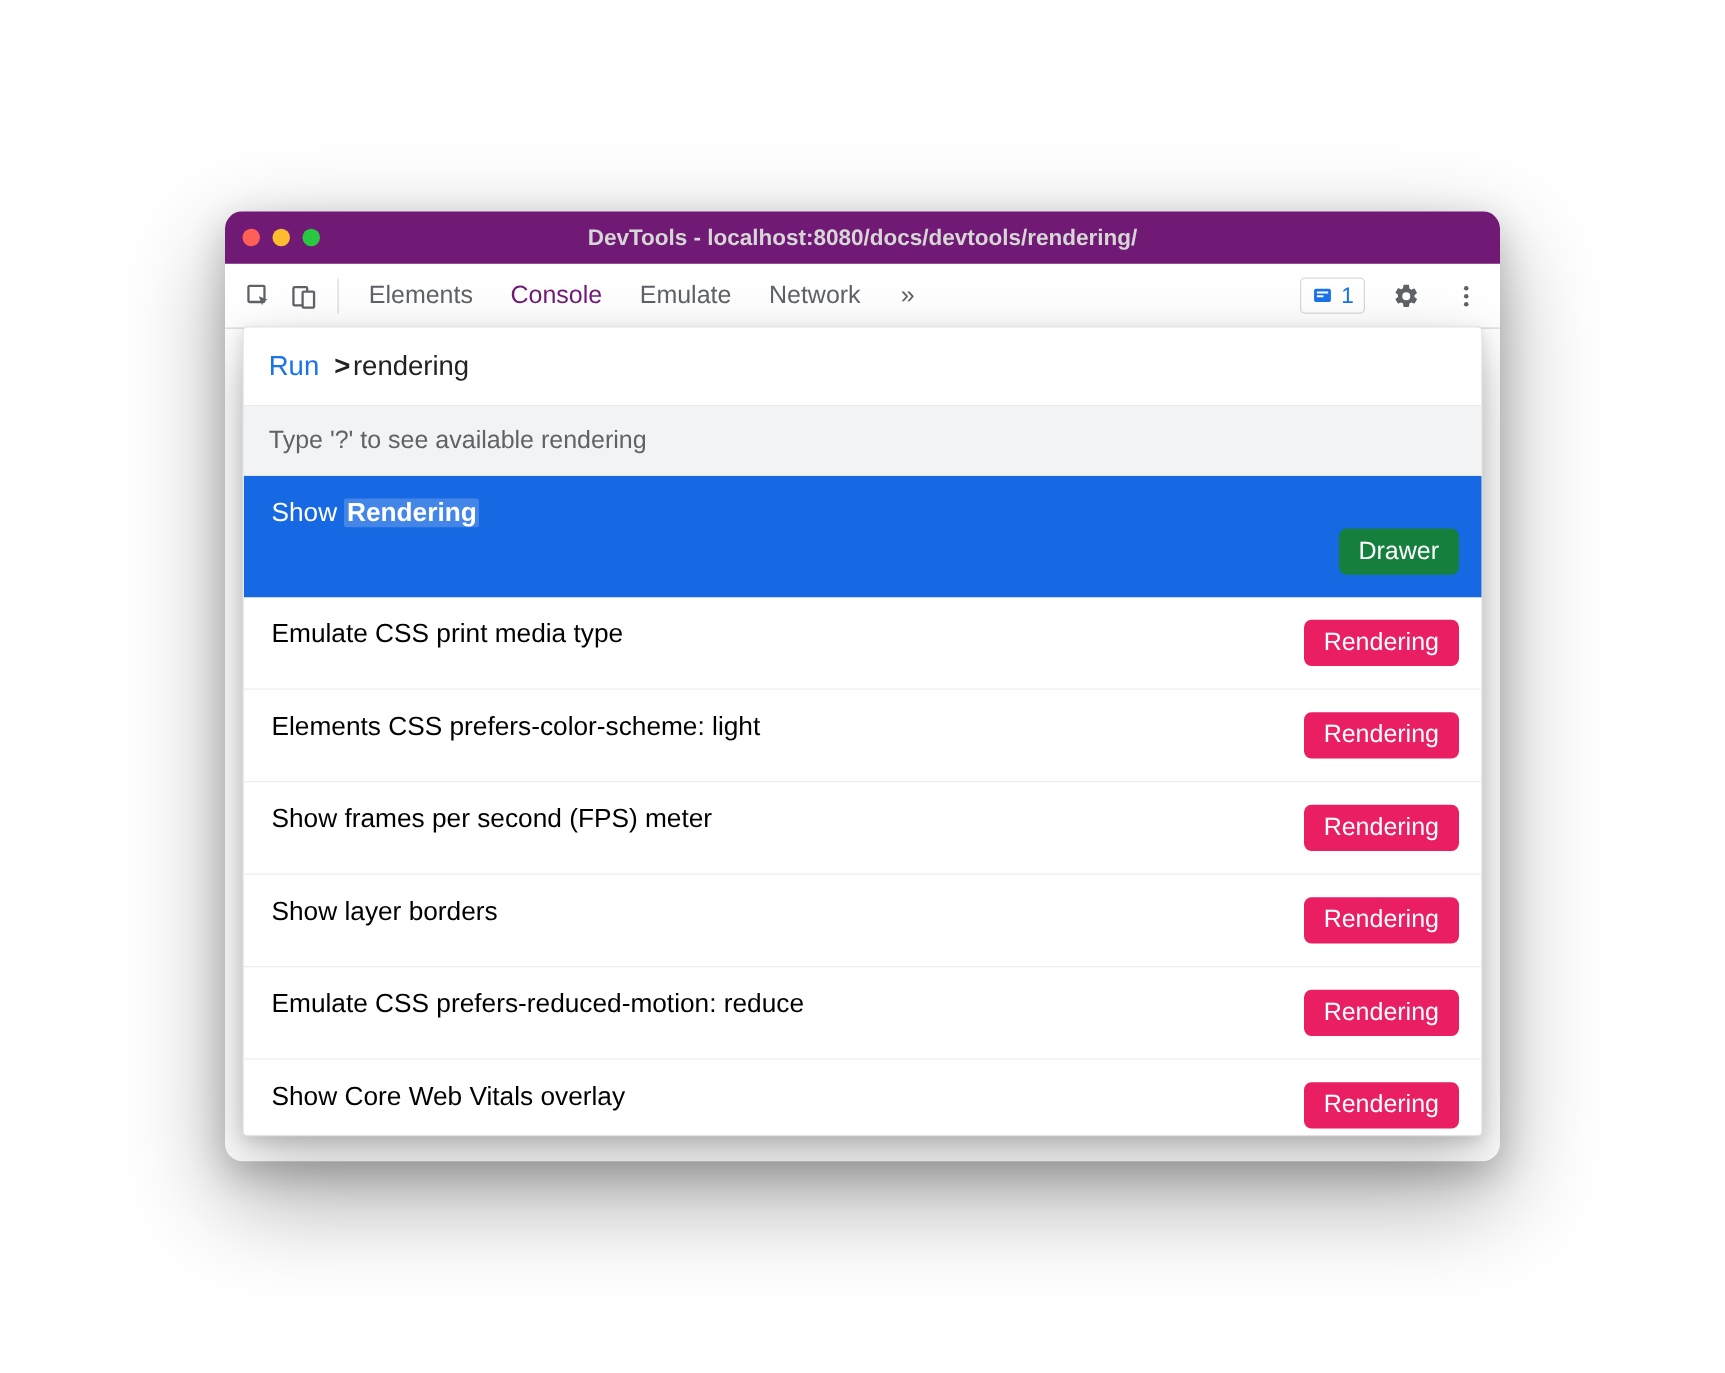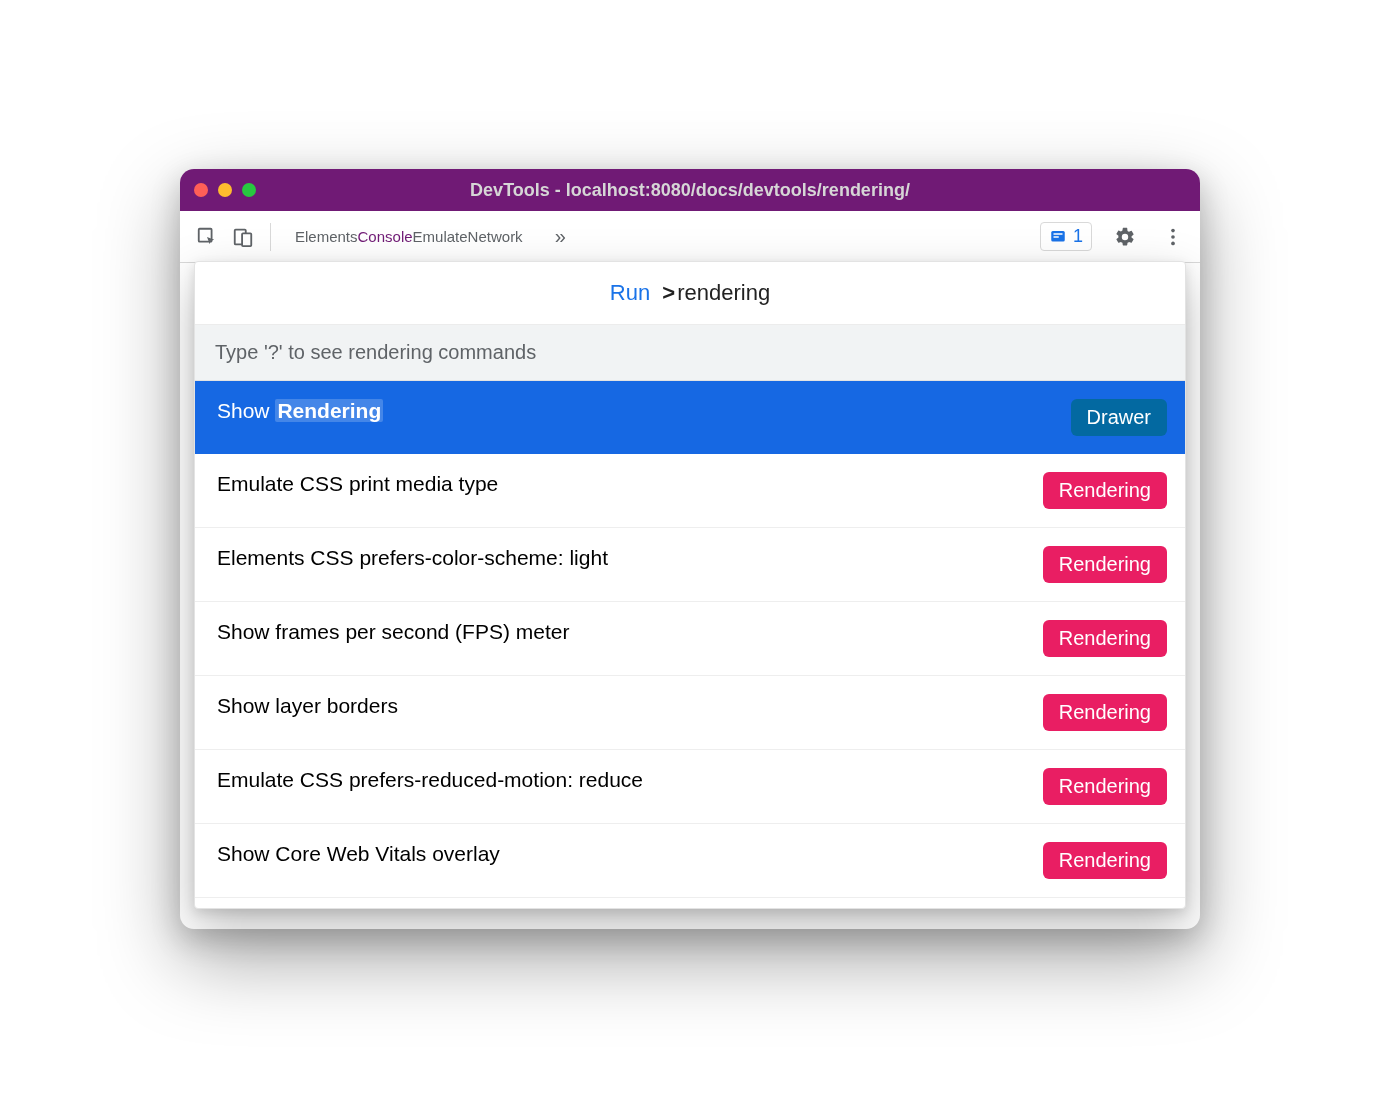--- a/index.html
+++ b/index.html
@@ -66,22 +66,23 @@
     display: flex; align-items: center; justify-content: center;
     color: #5f6367;
   }
   .tb-divider {
     width: 1px; height: 28px;
     background: #d9d9d9;
     margin: 0 6px;
   }
   .tabs {
     display: flex;
+    gap: 30px;
     margin-left: 12px;
-    font-size: 15px;
+    font-size: 20px;
     color: #5f6367;
   }
   .tab { cursor: default; }
   .tab.active { color: #701a75; font-weight: 500; }
   .chevrons { margin-left: 26px; font-size: 20px; color: #5f6367; }
   .spacer { flex: 1; }
   .issue-badge {
     display: flex; align-items: center; gap: 6px;
     border: 1px solid #d9d9d9;
     border-radius: 4px;
@@ -101,21 +102,20 @@
     display: flex;
     flex-direction: column;
     overflow: hidden;
     position: relative;
     top: -2px;
   }
   .cmd-input {
     padding: 18px 20px;
     font-size: 22px;
     border-bottom: 1px solid #ececec;
-    text-align: center;
   }
   .cmd-input .run { color: #1a73e8; font-weight: 500; }
   .cmd-input .chev { color: #222; font-weight: 600; margin: 0 2px 0 6px; }
   .cmd-input .query { color: #222; }
   .cmd-hint {
     background: #f1f3f4;
     padding: 16px 20px;
     font-size: 20px;
     color: #5f6367;
     border-bottom: 1px solid #e3e3e3;
@@ -143,22 +143,23 @@
     padding: 0 2px;
     font-weight: 600;
   }
   .badge {
     border-radius: 6px;
     padding: 7px 16px;
     font-size: 20px;
     font-weight: 500;
   }
   .badge.drawer {
-    background: #0369a1;
+    background: #15803d;
     color: #fff;
+    margin-top: 24px;
   }
   .badge.panel {
     background: #e91e63;
     color: #fff;
   }
   svg { display: block; }
 </style>
 </head>
 <body>
 
@@ -214,21 +215,21 @@
           <circle cx="12" cy="19" r="2"></circle>
       </svg>
     </div>
   </div>
 
   <div class="command-panel">
     <div class="cmd-input">
       <span class="run">Run</span>
       <span class="chev">&gt;</span><span class="query">rendering</span>
     </div>
-    <div class="cmd-hint">Type '?' to see rendering commands</div>
+    <div class="cmd-hint">Type '?' to see available rendering</div>
     <div class="cmd-list" id="cmd-list">
         <div class="cmd-item selected">
           <span>Show <span class="match">Rendering</span></span>
           <span class="badge drawer">Drawer</span>
         </div>
         <div class="cmd-item">
           <span>Emulate CSS print media type</span>
           <span class="badge panel">Rendering</span>
         </div>
         <div class="cmd-item">

